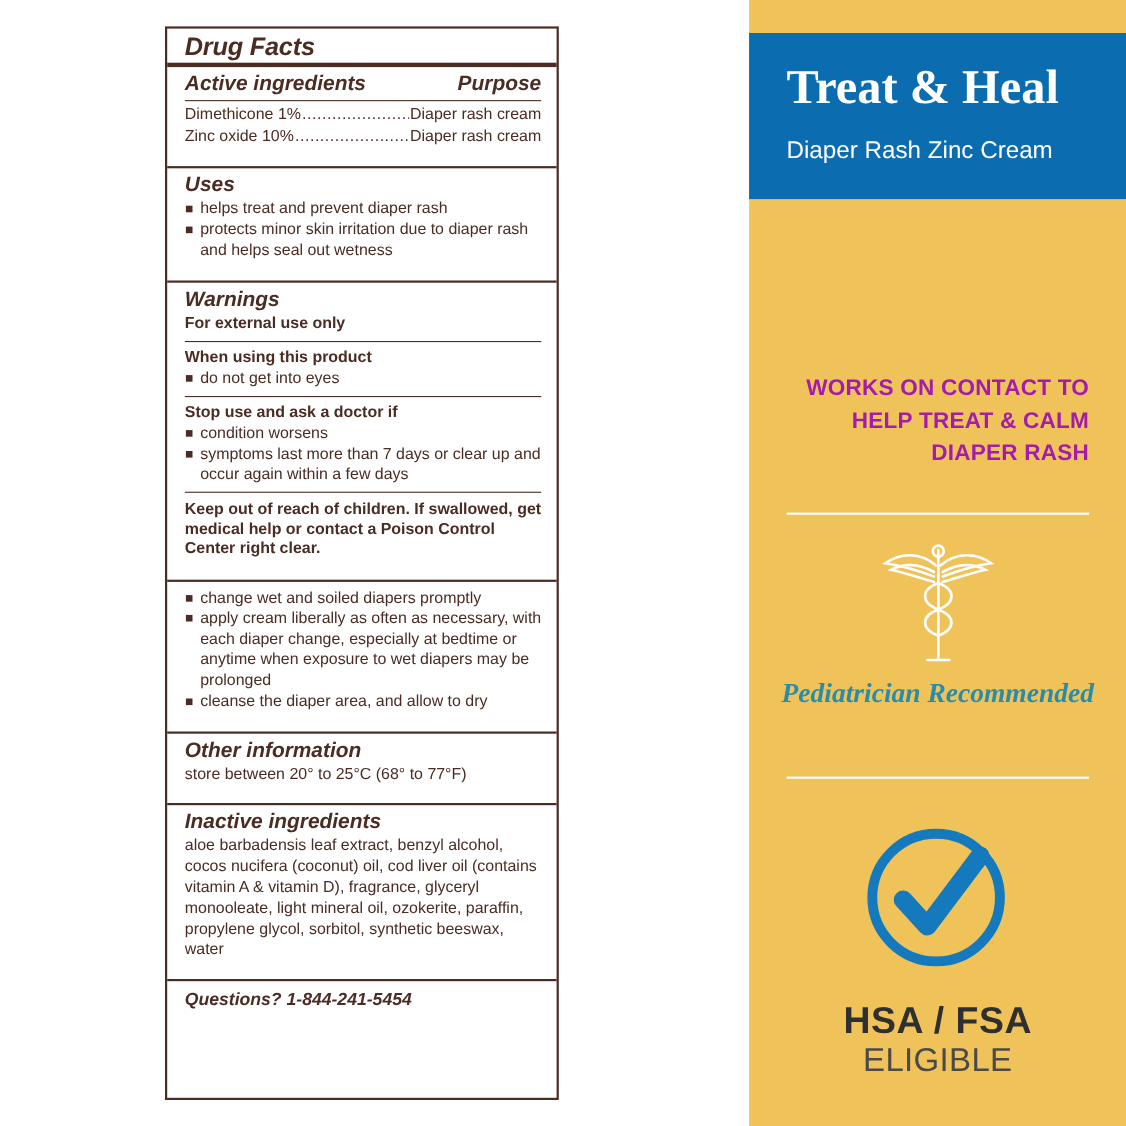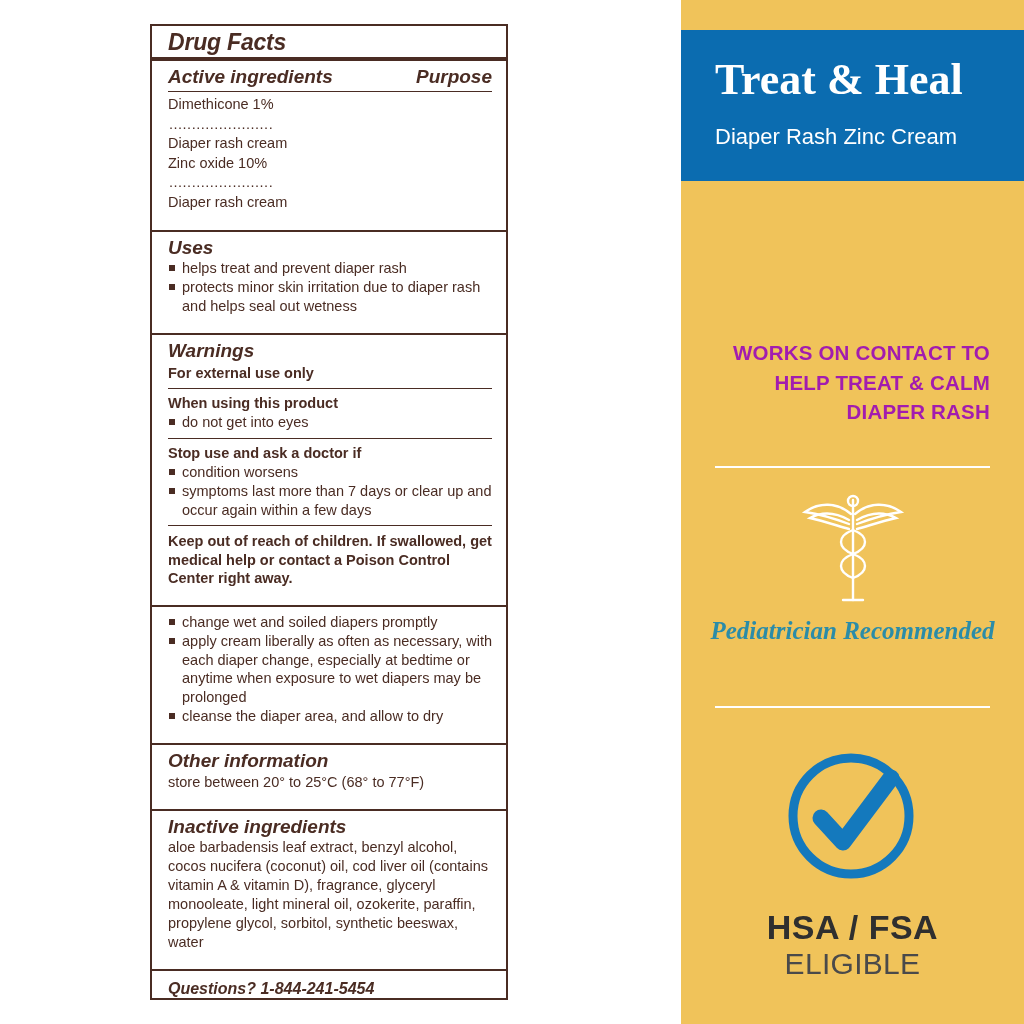--- a/index.html
+++ b/index.html
@@ -69,21 +69,20 @@
   }
   .df-text {
     font-size: 14.5px;
     line-height: 1.3;
   }
   .ing-line {
     display: flex;
     font-size: 14.5px;
     line-height: 1.35;
     white-space: nowrap;
-    flex-direction: column;
   }
   .ing-dots {
     flex: 1 1 auto;
     overflow: hidden;
     white-space: nowrap;
     letter-spacing: 0.5px;
     margin: 0 1px;
   }
   ul.bullets {
     list-style: none;
@@ -263,21 +262,21 @@
       <div class="inner-rule"></div>
 
       <div class="df-sub-bold">Stop use and ask a doctor if</div>
       <ul class="bullets">
         <li>condition worsens</li>
         <li>symptoms last more than 7 days or clear up and occur again within a few days</li>
       </ul>
       <div class="inner-rule"></div>
 
       <div class="df-sub-bold" style="margin-top:6px;">
-        <span>Keep out of reach of children.</span><span> If swallowed, get medical help or contact a Poison Control Center right away.</span>
+        <span>Keep out of reach of children.</span><span> If swallowed, get medical help or contact a Poison Control Center right clear.</span>
       </div>
     </div>
     <div class="df-rule-med"></div>
 
     <div class="df-section">
       <ul class="bullets">
         <li>change wet and soiled diapers promptly</li>
         <li>apply cream liberally as often as necessary, with each diaper change, especially at bedtime or anytime when exposure to wet diapers may be prolonged</li>
         <li>cleanse the diaper area, and allow to dry</li>
       </ul>

